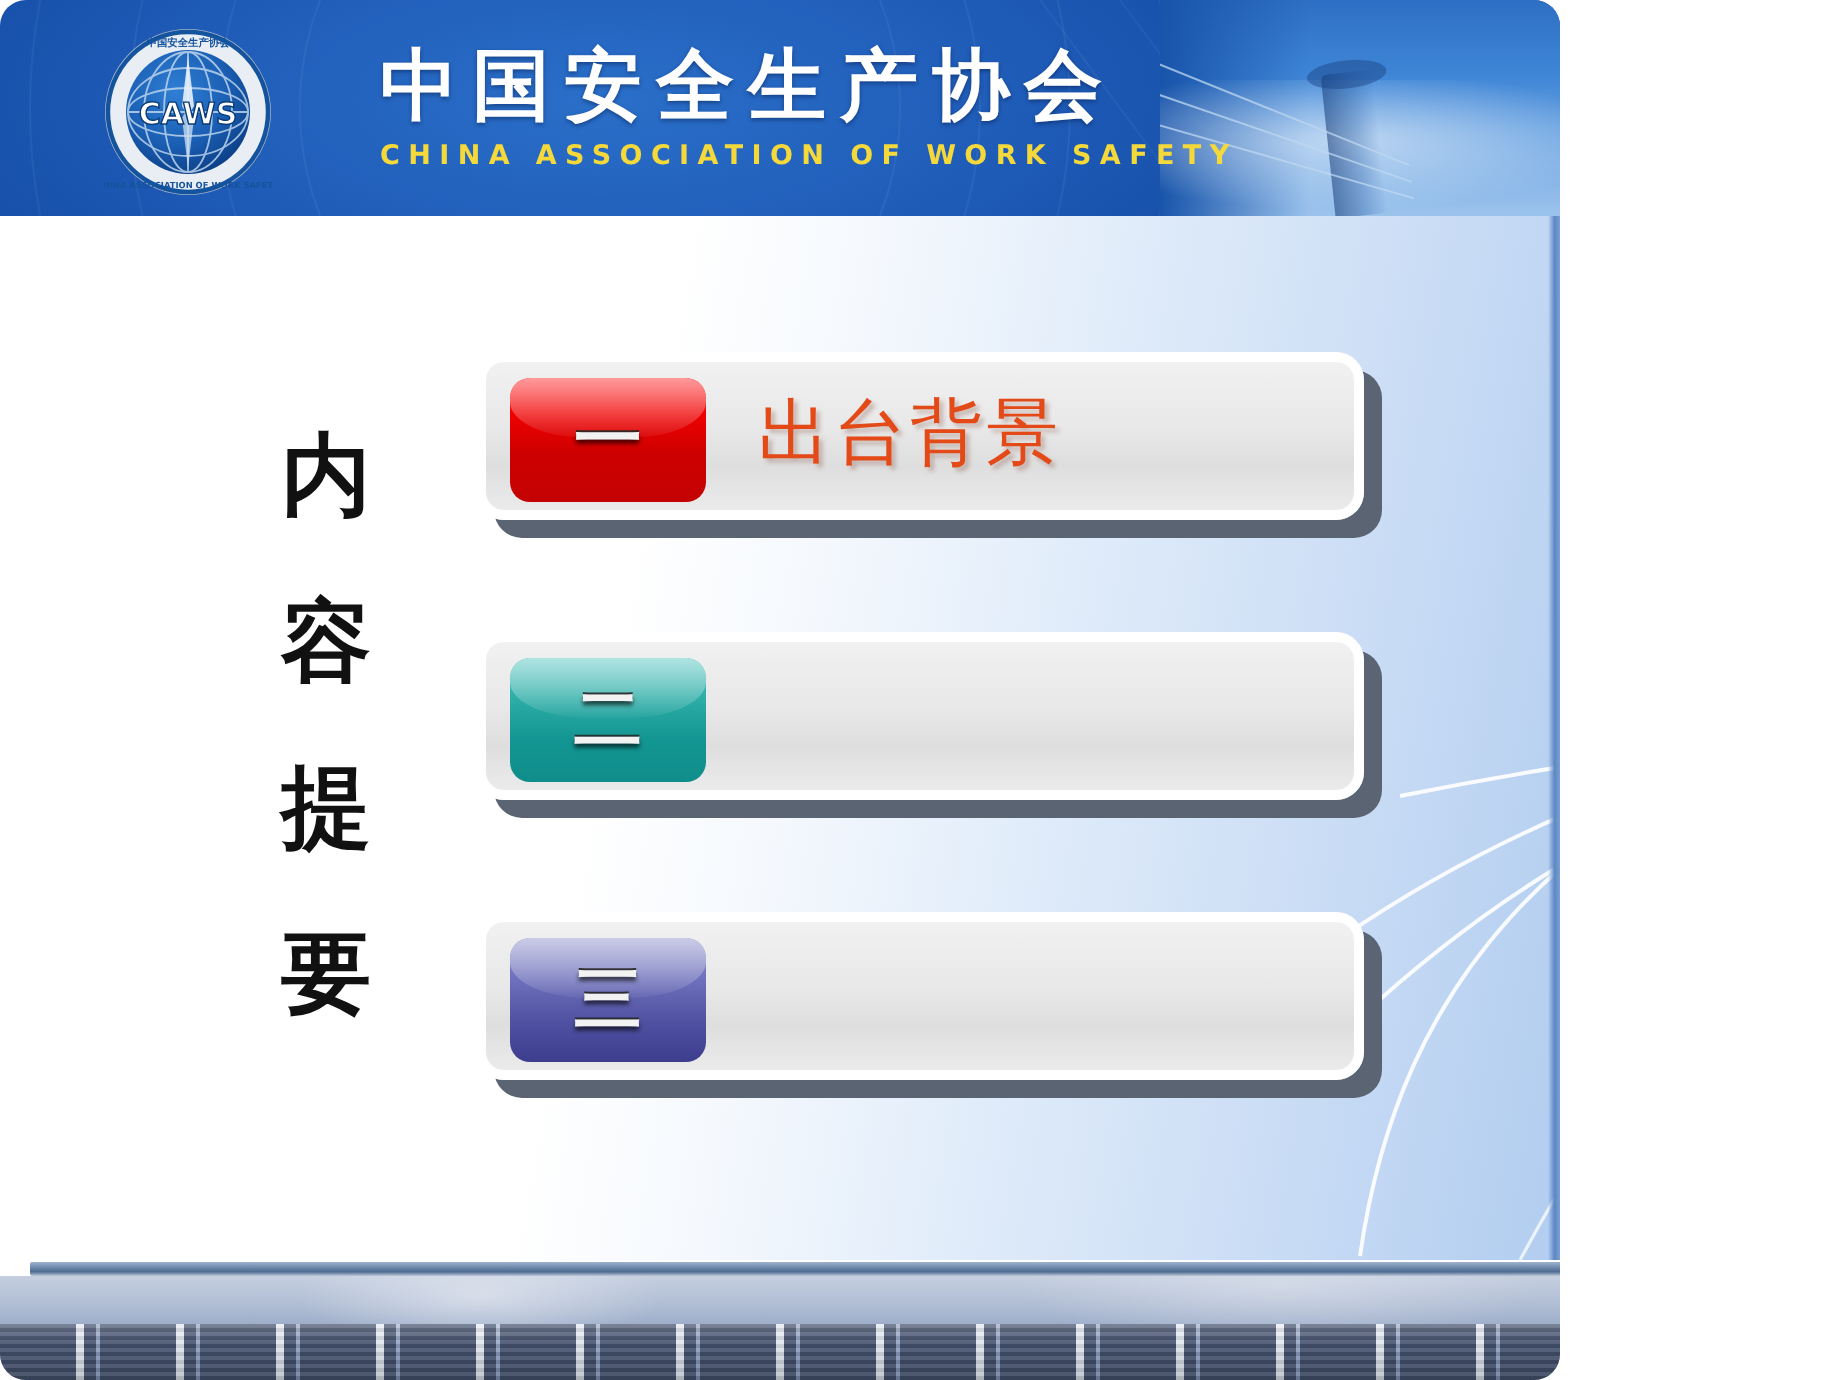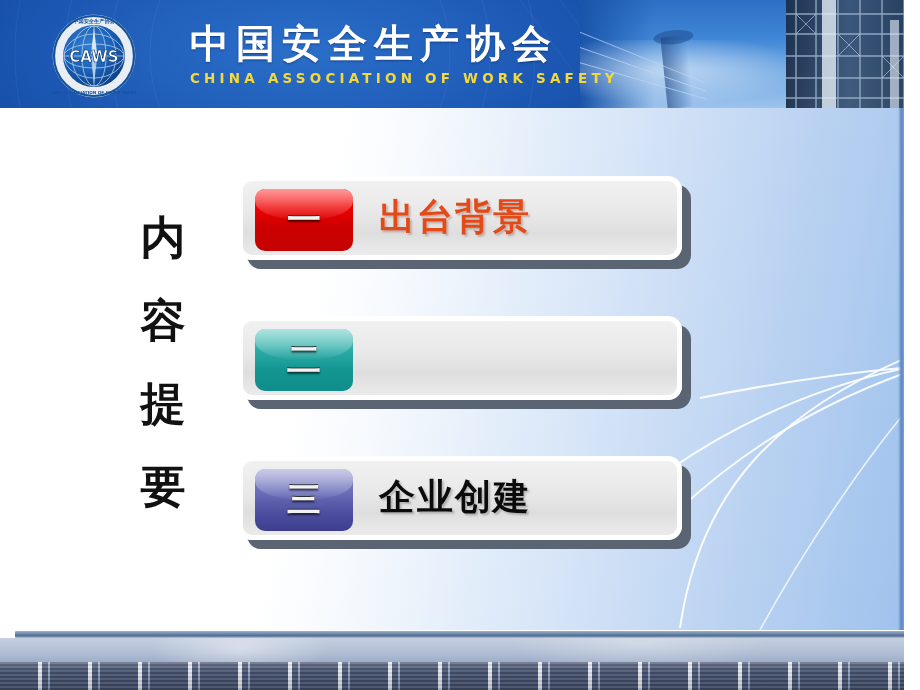--- a/index.html
+++ b/index.html
@@ -7,24 +7,25 @@
     margin: 0;
     padding: 0;
     background: #ffffff;
   }
   body {
     font-family: "DejaVu Sans", "Liberation Sans", sans-serif;
   }
 
   .slide {
     position: relative;
-    width: 904px;
+    width: 780px;
     height: 690px;
     overflow: hidden;
     background: #ffffff;
+    border-radius: 13px;
   }
 
   
   .header {
     position: absolute;
     left: 0; top: 0;
     width: 920px; height: 108px;
     overflow: hidden;
     background:
       radial-gradient(ellipse 520px 200px at 300px 50px, #2a6fc9 0%, #1f5cb8 40%, #134ba4 75%, #0d3f93 100%);
@@ -202,21 +203,21 @@
   .badge.teal  { background: linear-gradient(to bottom, #4fc3bd 0%, #2eada7 32%, #139693 65%, #0f8d8b 100%); }
   .badge.indigo{ background: linear-gradient(to bottom, #8b8ecb 0%, #7073bd 30%, #4e4fa0 70%, #3d3d8e 100%); }
 
   .box-label {
     position: absolute;
     left: 136px;
     top: 50%;
     transform: translateY(-52%);
     font-family: "DejaVu Serif", "Liberation Serif", serif;
     font-size: 36px;
-    font-weight: bold;
+    font-weight: normal;
     white-space: nowrap;
     letter-spacing: 2px;
   }
   .box-label.accent-red { color: #e34a18; text-shadow: 2px 2px 2px rgba(120,60,40,.30); }
   .box-label.accent-dark { color: #0b0b0b; text-shadow: 2px 2px 2px rgba(90,90,90,.35); }
 
   
   .footer-rule {
     position: absolute;
     left: 15px; top: 631px;
@@ -396,21 +397,20 @@
       <div class="gloss"></div>
       <div class="numeral">二</div>
     </div>
   </div>
 
   <div class="box b3">
     <div class="badge indigo">
       <div class="gloss"></div>
       <div class="numeral">三</div>
     </div>
-    <div class="box-label accent-dark">企业创建</div>
   </div>
 
   <div class="footer-rule"></div>
   <div class="footer-band">
     <div class="mist"></div>
     <div class="footer-grate"></div>
   </div>
 
 </div>
 

